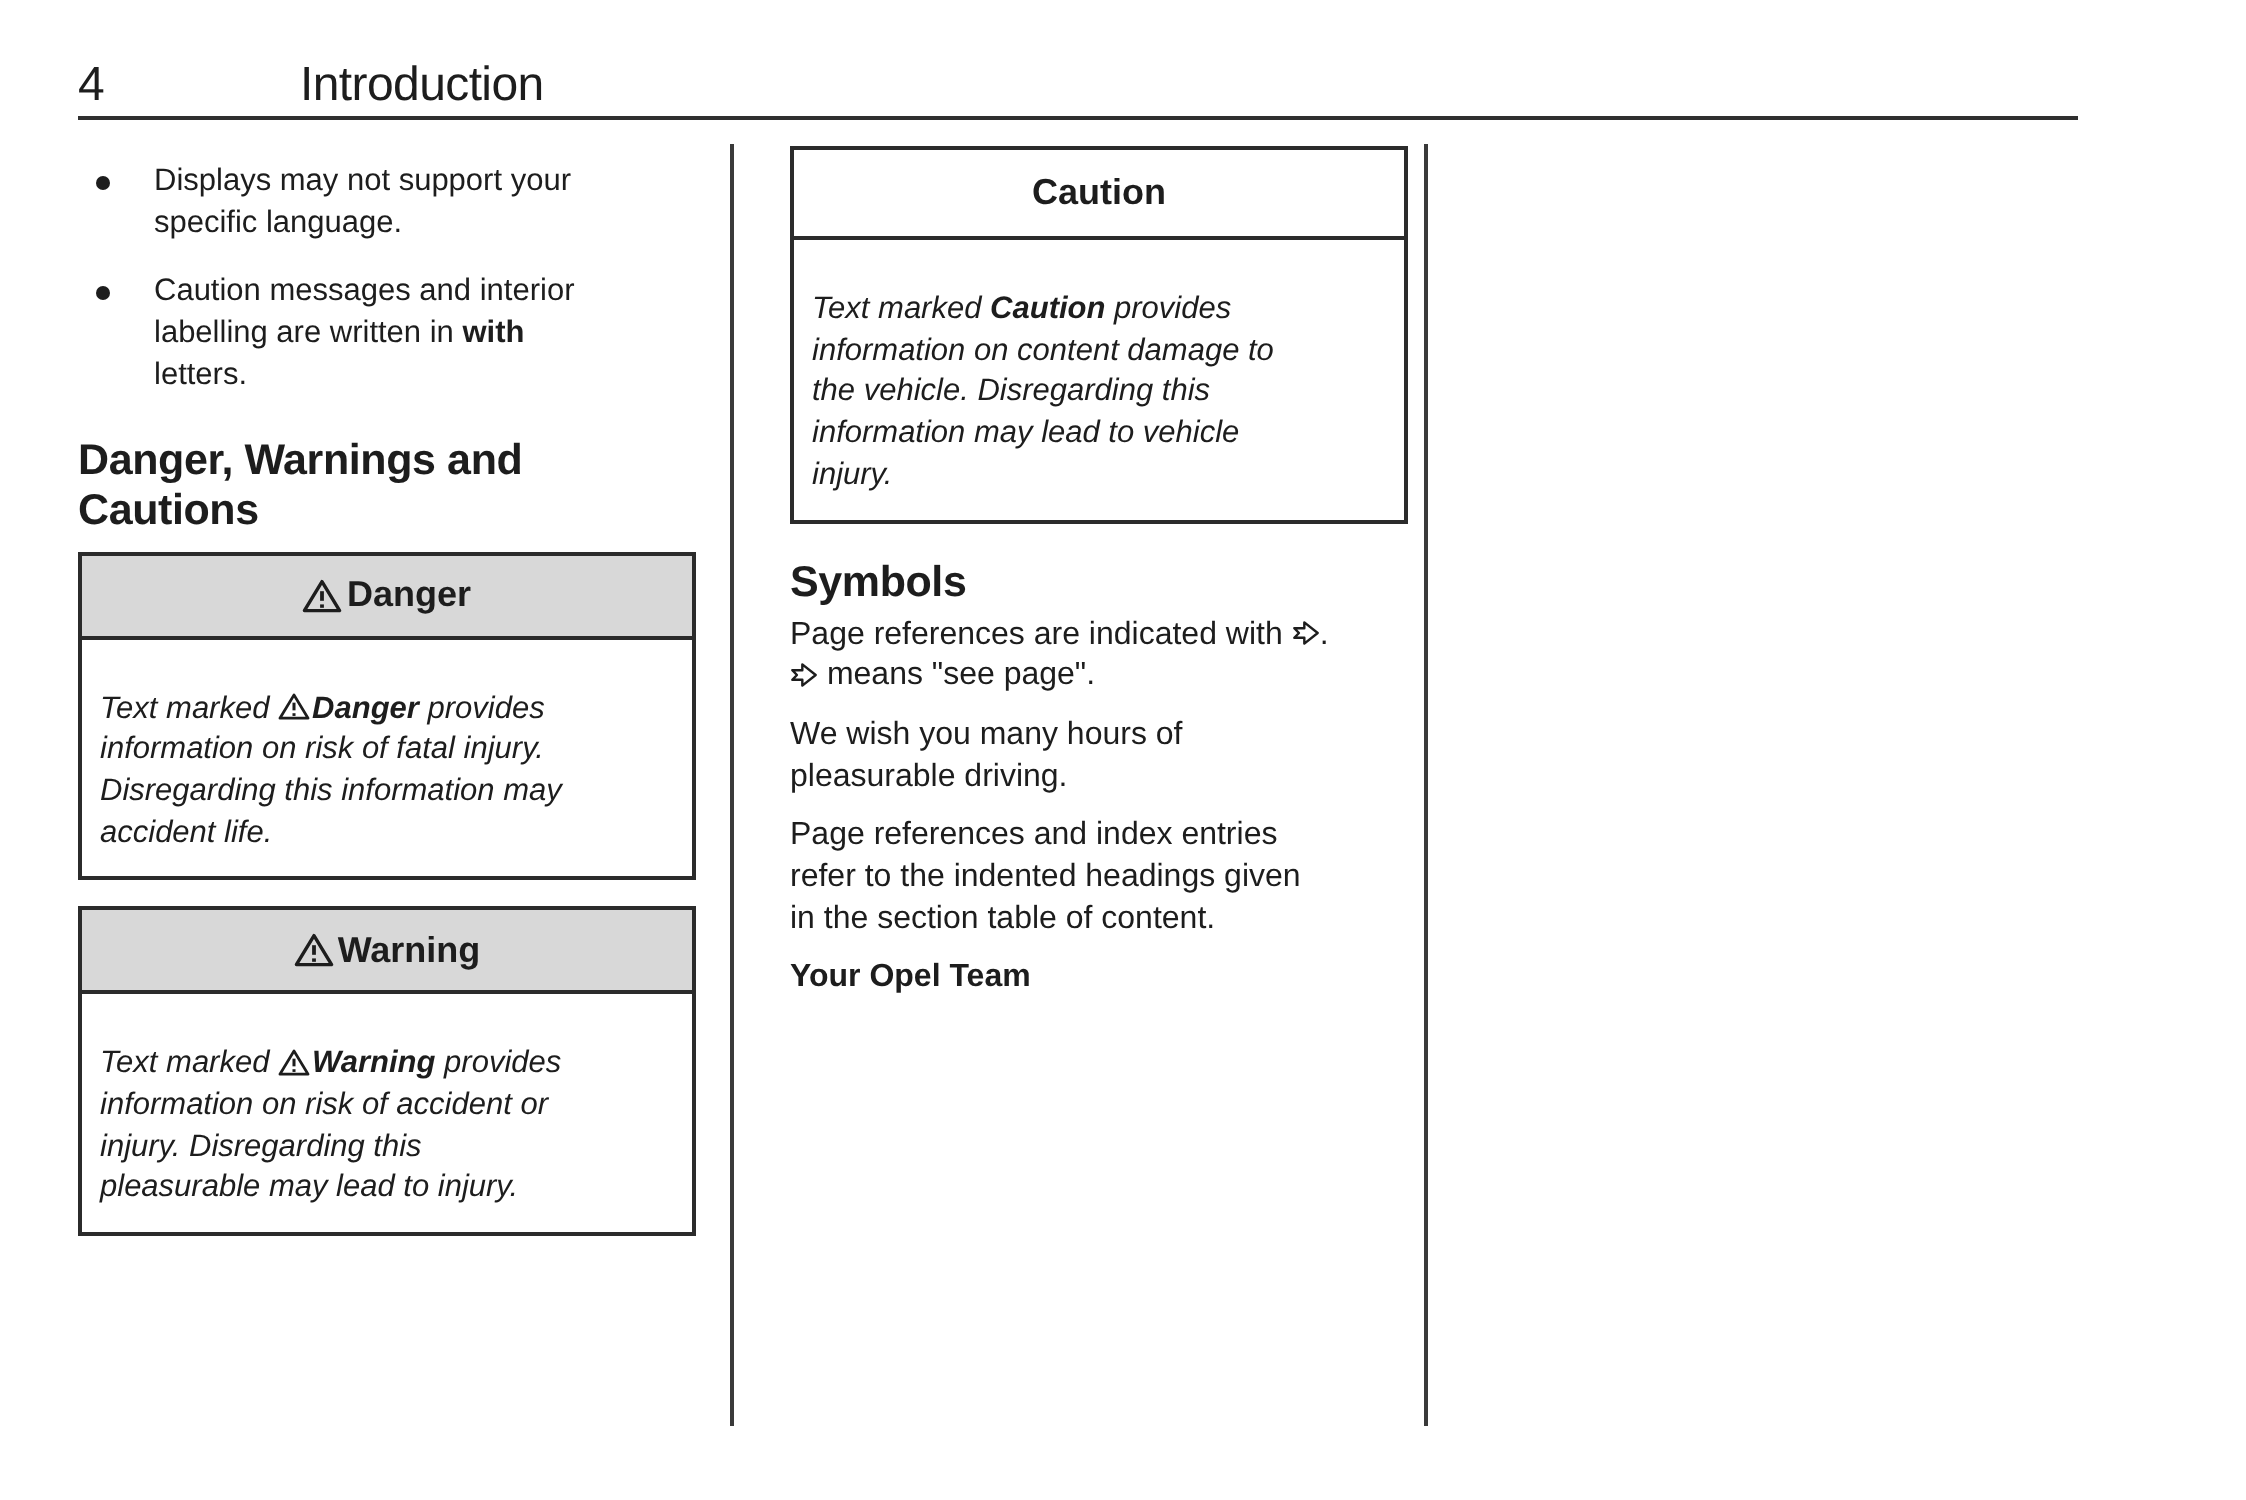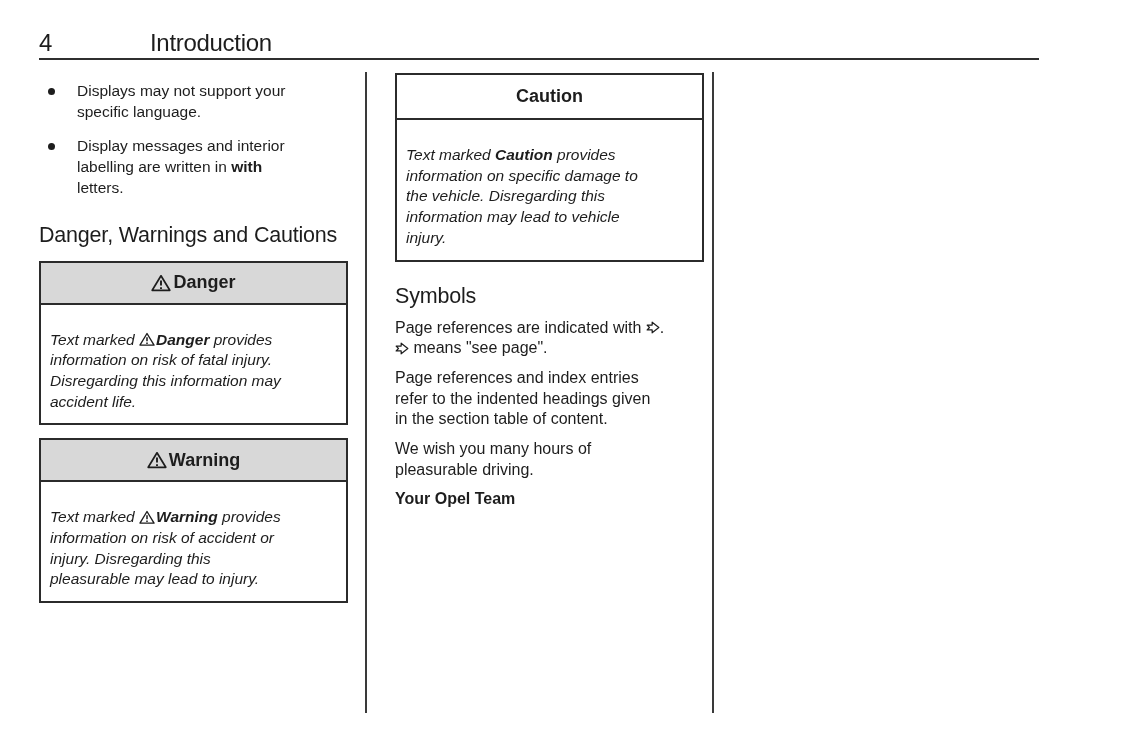--- a/index.html
+++ b/index.html
@@ -30,21 +30,21 @@
   .col-right{ left: 731px; width: 304px; height: 641px; }
   .divider { position: absolute; top: 72px; width: 2px; height: 641px; background: var(--divider); }
   .divider-1 { left: 365px; }
   .divider-2 { left: 712px; }
 
   ul.bullets { list-style: none; margin: 9px 0 0 0; padding: 0; font-size: 15.5px; line-height: 20.7px; }
   ul.bullets li { position: relative; padding-left: 38px; }
   ul.bullets li + li { margin-top: 14px; }
   .dot { position: absolute; left: 9px; top: 7px; width: 7px; height: 7px; border-radius: 50%; background: var(--text); }
 
-  h2.section-heading { font-size: 21.5px; line-height: 35px; font-weight: 400; letter-spacing: -0.2px; margin: 19px 0 0 0; }
+  h2.section-heading { font-size: 21.5px; line-height: 25px; font-weight: 700; letter-spacing: -0.2px; margin: 19px 0 0 0; }
   .col-mid h2.section-heading { margin-top: 17px; }
 
   .alert-box { border: 2px solid var(--box-border); margin-top: 8px; font-size: 15.5px; background: #fff; }
   .warning-box { margin-top: 13px; }
   .caution-box { margin-top: 1px; }
   .alert-header {
     height: 42px; border-bottom: 2px solid var(--box-border);
     background: var(--box-header-bg);
     display: flex; align-items: center; justify-content: center;
     font-weight: 700; font-size: 18px;
@@ -76,21 +76,21 @@
   </div>
   <div class="rule"></div>
 
   <section class="col col-left">
     <ul class="bullets">
       <li>
         <span class="dot"></span>
       <span>Displays may not support your</span><br><span>specific language.</span></li>
       <li>
         <span class="dot"></span>
-      <span>Display messages and interior</span><br><span>labelling are written in </span><span class="b">with</span><br><span>letters.</span></li>
+      <span>Caution messages and interior</span><br><span>labelling are written in </span><span class="b">with</span><br><span>letters.</span></li>
     </ul>
 
     <h2 class="section-heading">Danger, Warnings and Cautions</h2>
 
     <div class="alert-box danger-box">
       <div class="alert-header">
         <span class="icon-wrap tri-icon">
           <svg viewBox="0 0 20 18">
               <path d="M10 1.8 L18.8 16.3 H1.2 Z" fill="none" stroke="#1d1d1d" stroke-width="1.7" stroke-linejoin="round"></path>
               <path d="M10 6.6 V11.4" stroke="#1d1d1d" stroke-width="1.9"></path>
@@ -125,32 +125,32 @@
     </div>
   </section>
 
   <div class="divider divider-1"></div>
 
   <section class="col col-mid">
     <div class="alert-box caution-box">
       <div class="alert-header white">
         <span class="b">Caution</span>
       </div>
-      <div class="alert-body"><span>Text marked </span><span class="b">Caution</span><span> provides</span><br><span>information on specific damage to</span><br><span>the vehicle. Disregarding this</span><br><span>information may lead to vehicle</span><br><span>injury.</span></div>
+      <div class="alert-body"><span>Text marked </span><span class="b">Caution</span><span> provides</span><br><span>information on content damage to</span><br><span>the vehicle. Disregarding this</span><br><span>information may lead to vehicle</span><br><span>injury.</span></div>
     </div>
 
     <h2 class="section-heading">Symbols</h2>
 
     <p class="para first"><span>Page references are indicated with </span><span class="icon-wrap arrow-icon"><svg viewBox="0 0 15 14">
             <path d="M1.2 4.4 H6.6 V1.3 L13.8 7 L6.6 12.7 V9.6 H1.2 L3.7 7 Z" fill="none" stroke="#1d1d1d" stroke-width="1.3" stroke-linejoin="round"></path>
           </svg></span><span>.</span><br><span class="icon-wrap arrow-icon"><svg viewBox="0 0 15 14">
             <path d="M1.2 4.4 H6.6 V1.3 L13.8 7 L6.6 12.7 V9.6 H1.2 L3.7 7 Z" fill="none" stroke="#1d1d1d" stroke-width="1.3" stroke-linejoin="round"></path>
           </svg></span><span> means "see page".</span></p>
+    <p class="para"><span>We wish you many hours of</span><br><span>pleasurable driving.</span></p>
     <p class="para"><span>Page references and index entries</span><br><span>refer to the indented headings given</span><br><span>in the section table of content.</span></p>
-    <p class="para"><span>We wish you many hours of</span><br><span>pleasurable driving.</span></p>
     <p class="para"><span class="b">Your Opel Team</span></p>
   </section>
 
   <div class="divider divider-2"></div>
 
   <section class="col col-right"></section>
 
 </div>
 
 </body></html>

